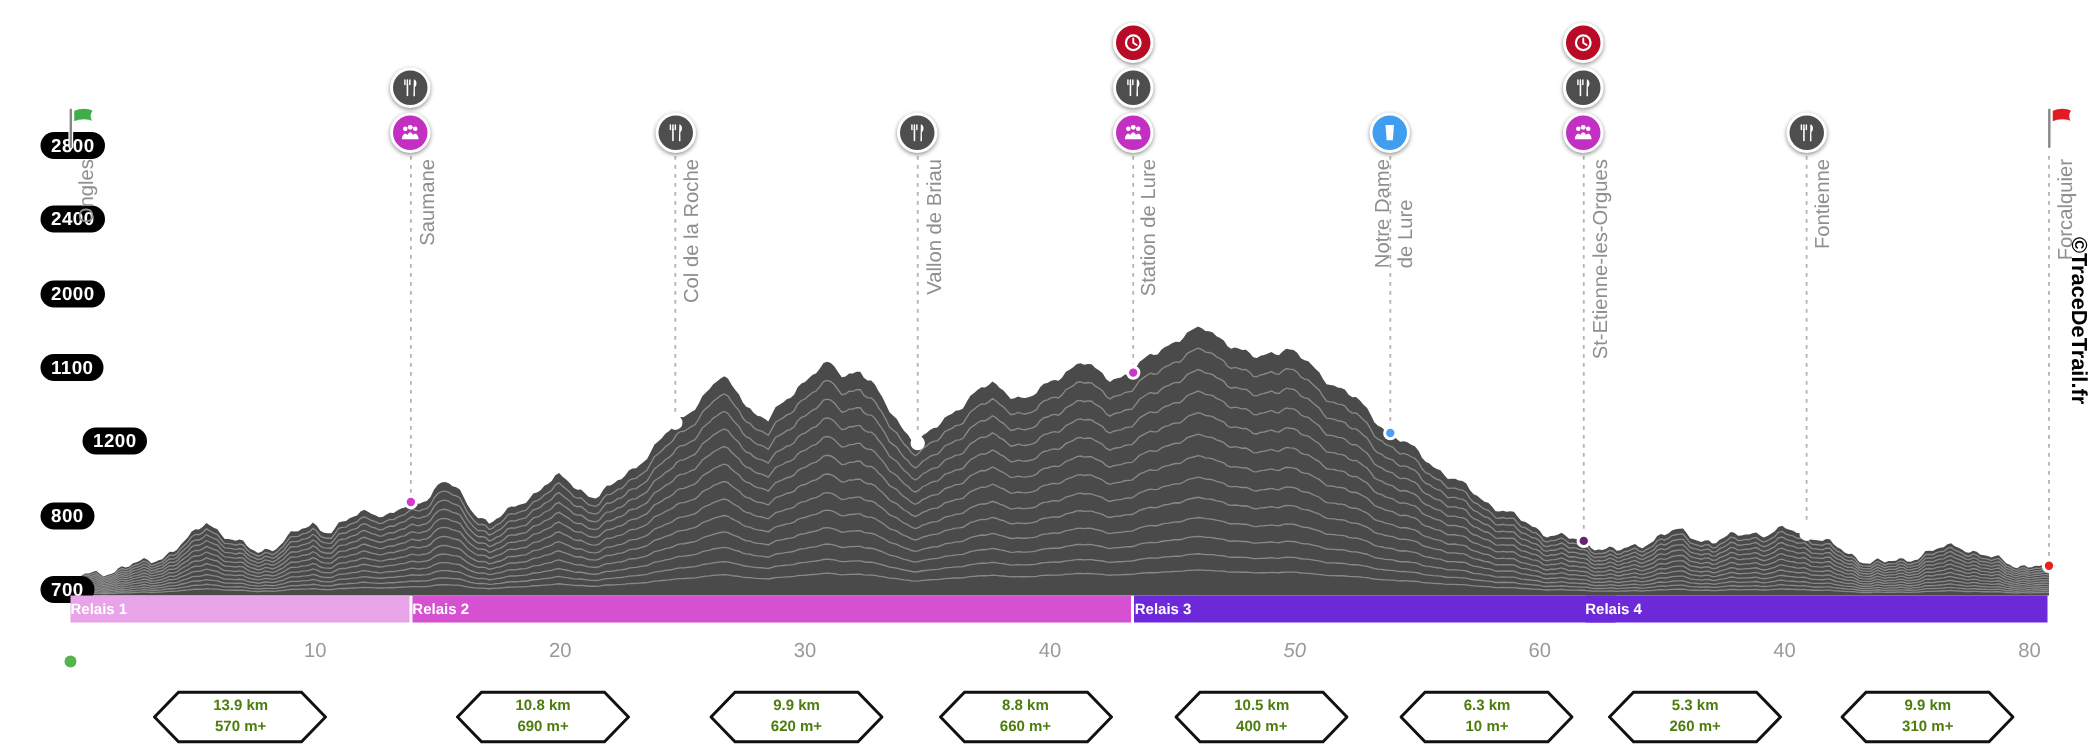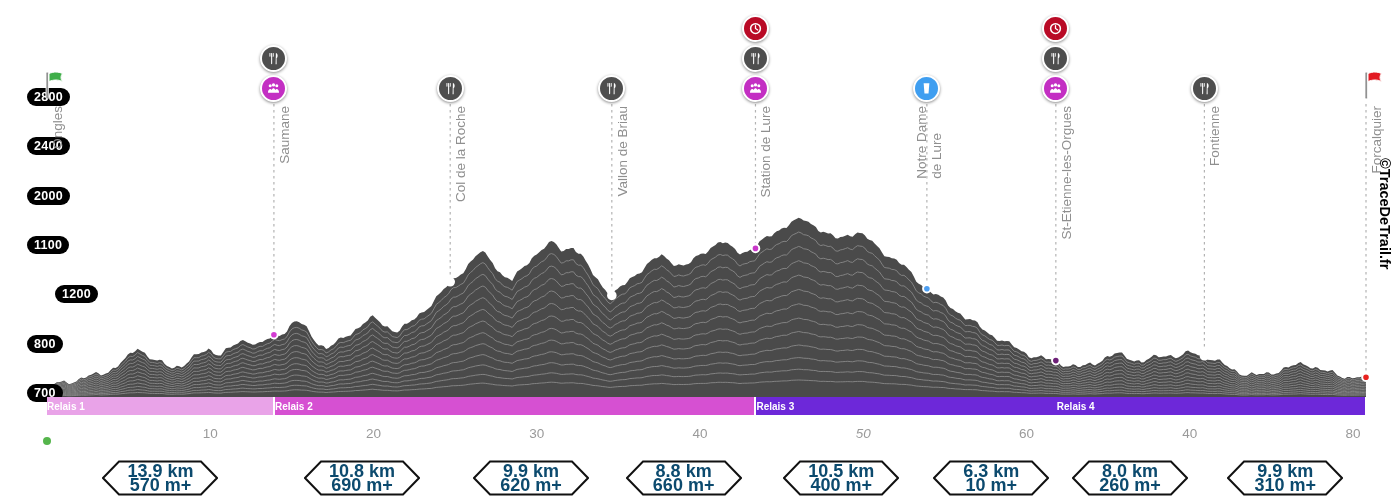--- a/index.html
+++ b/index.html
@@ -17,21 +17,21 @@
         box-sizing:border-box;}
   .marker svg{width:15px;height:15px;}
   .flag{position:absolute;width:24px;height:32px;}
   .cplabel{position:absolute;color:#8f8f8f;font-size:13.5px;line-height:15px;white-space:pre;
         transform:rotate(-90deg) translateX(-100%);transform-origin:0 0;}
   .copyright{position:absolute;left:1393px;top:158px;color:#000;font-size:14.5px;font-weight:bold;
         transform:rotate(90deg);transform-origin:0 0;white-space:nowrap;}
   .seg{position:absolute;top:460px;width:116px;height:36px;transform:translateX(-50%);}
   .seg svg{position:absolute;left:0;top:0;}
   .seg .txt{position:absolute;left:0;top:0;width:100%;height:100%;display:flex;flex-direction:column;
-        align-items:center;justify-content:center;font-size:18px;font-weight:bold;color:#0c4a6e;line-height:14px;}
+        align-items:center;justify-content:center;font-size:10px;font-weight:bold;color:#4d7c0f;line-height:14px;}
 </style>
 </head>
 <body>
 
 <div id="stage">
   <div id="chart-layer">
       <svg width="1400" height="500" viewBox="0 0 1400 500" xmlns="http://www.w3.org/2000/svg">
         <path d="M47,397 L47.0,385.6 L49.4,384.7 L51.9,384.7 L54.3,383.9 L56.8,382.3 L59.2,382.3 L61.7,381.4 L64.1,380.5 L66.6,382.5 L69.0,384.3 L71.5,383.4 L73.9,382.6 L76.4,381.6 L78.8,378.9 L81.3,377.5 L83.7,378.3 L86.2,377.6 L88.6,375.5 L91.1,374.8 L93.5,373.6 L96.0,372.0 L98.4,373.2 L100.9,375.5 L103.3,374.7 L105.8,373.5 L108.2,372.8 L110.7,370.1 L113.1,367.8 L115.6,368.0 L118.0,366.5 L120.5,363.1 L122.9,360.6 L125.4,358.0 L127.8,354.4 L130.3,352.8 L132.7,353.0 L135.2,351.2 L137.6,348.7 L140.0,350.3 L142.5,351.8 L144.9,352.8 L147.4,356.4 L149.8,359.3 L152.3,359.4 L154.7,359.9 L157.2,360.5 L159.6,359.7 L162.1,360.3 L164.5,363.8 L167.0,366.0 L169.4,367.0 L171.9,368.6 L174.3,367.8 L176.8,365.8 L179.2,366.3 L181.7,367.5 L184.1,366.1 L186.6,363.6 L189.0,361.4 L191.5,357.4 L193.9,354.2 L196.4,354.3 L198.8,354.1 L201.3,352.5 L203.7,352.0 L206.2,350.9 L208.6,348.4 L211.1,350.3 L213.5,353.8 L216.0,355.1 L218.4,355.5 L220.9,355.5 L223.3,352.1 L225.8,348.3 L228.2,347.7 L230.6,347.4 L233.1,345.5 L235.5,344.5 L238.0,343.6 L240.4,341.0 L242.9,339.9 L245.3,341.2 L247.8,342.7 L250.2,343.5 L252.7,344.8 L255.1,344.6 L257.6,343.0 L260.0,341.9 L262.5,342.0 L264.9,340.3 L267.4,339.0 L269.8,338.4 L272.3,336.1 L274.7,334.4 L277.2,335.4 L279.6,335.9 L282.1,334.6 L284.5,334.0 L287.0,331.4 L289.4,326.3 L291.9,323.1 L294.3,321.6 L296.8,321.3 L299.2,322.2 L301.7,324.1 L304.1,324.8 L306.6,326.3 L309.0,331.1 L311.5,336.4 L313.9,340.0 L316.4,343.2 L318.8,345.5 L321.2,345.3 L323.7,346.1 L326.1,349.1 L328.6,347.9 L331.0,345.8 L333.5,344.6 L335.9,342.1 L338.4,338.6 L340.8,337.6 L343.3,337.9 L345.7,336.7 L348.2,336.0 L350.6,335.4 L353.1,332.3 L355.5,329.0 L358.0,328.3 L360.4,326.9 L362.9,323.9 L365.3,322.6 L367.8,320.6 L370.2,316.8 L372.7,315.3 L375.1,317.8 L377.6,319.9 L380.0,322.2 L382.5,325.4 L384.9,326.5 L387.4,326.3 L389.8,328.7 L392.3,331.2 L394.7,331.9 L397.2,332.4 L399.6,330.8 L402.1,326.6 L404.5,323.8 L406.9,323.7 L409.4,322.2 L411.8,320.2 L414.3,319.5 L416.7,317.2 L419.2,313.6 L421.6,312.4 L424.1,312.1 L426.5,310.0 L429.0,308.0 L431.4,306.0 L433.9,301.1 L436.3,296.3 L438.8,294.3 L441.2,292.1 L443.7,289.0 L446.1,287.3 L448.6,284.8 L451.0,280.4 L453.5,278.2 L455.9,278.0 L458.4,276.4 L460.8,274.6 L463.3,273.3 L465.7,269.3 L468.2,264.1 L470.6,261.6 L473.1,259.4 L475.5,256.2 L478.0,254.3 L480.4,252.3 L482.9,250.9 L485.3,252.4 L487.8,256.6 L490.2,260.0 L492.7,263.0 L495.1,268.2 L497.5,271.2 L500.0,272.2 L502.4,275.2 L504.9,277.2 L507.3,277.7 L509.8,279.2 L512.2,281.0 L514.7,276.0 L517.1,271.4 L519.6,269.9 L522.0,268.3 L524.5,266.1 L526.9,265.3 L529.4,263.1 L531.8,258.2 L534.3,255.7 L536.7,254.6 L539.2,252.2 L541.6,250.0 L544.1,248.8 L546.5,245.8 L549.0,242.0 L551.4,241.1 L553.9,242.0 L556.3,244.3 L558.8,248.1 L561.2,251.5 L563.7,251.0 L566.1,249.0 L568.6,249.0 L571.0,247.9 L573.5,247.9 L575.9,251.9 L578.4,253.7 L580.8,253.7 L583.3,256.4 L585.7,260.8 L588.1,264.5 L590.6,269.6 L593.0,274.9 L595.5,277.2 L597.9,279.3 L600.4,283.8 L602.8,287.4 L605.3,289.9 L607.7,293.6 L610.2,295.7 L612.6,293.8 L615.1,290.4 L617.5,288.9 L620.0,286.6 L622.4,285.3 L624.9,285.0 L627.3,282.1 L629.8,278.3 L632.2,277.0 L634.7,275.9 L637.1,273.9 L639.6,273.5 L642.0,272.3 L644.5,267.9 L646.9,263.9 L649.4,262.0 L651.8,259.8 L654.3,258.2 L656.7,258.3 L659.2,256.7 L661.6,254.3 L664.1,256.0 L666.5,258.6 L669.0,260.3 L671.4,263.2 L673.9,266.0 L676.3,265.5 L678.7,264.3 L681.2,265.1 L683.6,265.4 L686.1,264.6 L688.5,263.9 L691.0,262.2 L693.4,258.2 L695.9,255.9 L698.3,255.3 L700.8,253.8 L703.2,253.4 L705.7,253.9 L708.1,251.6 L710.6,247.9 L713.0,246.5 L715.5,244.9 L717.9,242.6 L720.4,242.1 L722.8,243.2 L725.3,242.6 L727.7,242.9 L730.2,245.3 L732.6,246.8 L735.1,248.9 L737.5,252.8 L740.0,254.6 L742.4,252.9 L744.9,252.1 L747.3,251.7 L749.8,249.9 L752.2,249.3 L754.7,249.1 L757.1,245.5 L759.6,241.3 L762.0,239.5 L764.5,237.5 L766.9,235.9 L769.3,236.6 L771.8,236.3 L774.2,233.2 L776.7,231.3 L779.1,230.4 L781.6,228.6 L784.0,227.8 L786.5,228.0 L788.9,225.3 L791.4,221.7 L793.8,220.3 L796.3,219.0 L798.7,217.7 L801.2,218.8 L803.6,220.6 L806.1,220.9 L808.5,221.7 L811.0,224.1 L813.4,225.3 L815.9,227.0 L818.3,230.9 L820.8,232.5 L823.2,231.7 L825.7,232.4 L828.1,233.4 L830.6,233.2 L833.0,235.2 L835.5,238.2 L837.9,238.6 L840.4,237.1 L842.8,236.7 L845.3,235.7 L847.7,234.7 L850.2,236.3 L852.6,236.8 L855.1,234.3 L857.5,232.5 L859.9,233.0 L862.4,233.3 L864.8,235.2 L867.3,238.8 L869.7,240.1 L872.2,240.8 L874.6,243.4 L877.1,246.0 L879.5,248.2 L882.0,252.6 L884.4,256.2 L886.9,256.7 L889.3,257.0 L891.8,258.3 L894.2,258.6 L896.7,259.8 L899.1,263.1 L901.6,264.8 L904.0,264.7 L906.5,266.9 L908.9,269.7 L911.4,272.0 L913.8,276.5 L916.3,281.7 L918.7,283.8 L921.2,285.0 L923.6,287.3 L926.1,288.5 L928.5,289.4 L931.0,292.5 L933.4,294.5 L935.9,294.1 L938.3,294.8 L940.8,296.5 L943.2,297.5 L945.7,300.5 L948.1,305.4 L950.5,307.9 L953.0,309.0 L955.4,311.3 L957.9,312.7 L960.3,313.5 L962.8,316.6 L965.2,319.4 L967.7,319.2 L970.1,319.1 L972.6,320.3 L975.0,320.6 L977.5,322.3 L979.9,326.7 L982.4,329.5 L984.8,330.5 L987.3,332.6 L989.7,334.5 L992.2,335.2 L994.6,337.7 L997.1,340.8 L999.5,341.0 L1002.0,340.5 L1004.4,341.2 L1006.9,340.9 L1009.3,341.2 L1011.8,344.5 L1014.2,347.3 L1016.7,347.9 L1019.1,349.4 L1021.6,351.2 L1024.0,351.7 L1026.5,353.8 L1028.9,357.3 L1031.4,358.3 L1033.8,357.3 L1036.2,357.2 L1038.7,356.4 L1041.1,355.2 L1043.6,357.0 L1046.0,359.2 L1048.5,359.0 L1050.9,359.3 L1053.4,360.6 L1055.8,360.6 L1058.3,361.8 L1060.7,365.3 L1063.2,367.0 L1065.6,366.4 L1068.1,366.6 L1070.5,366.0 L1073.0,364.3 L1075.4,365.0 L1077.9,367.1 L1080.3,366.9 L1082.8,365.3 L1085.2,364.9 L1087.7,363.5 L1090.1,362.6 L1092.6,364.6 L1095.0,365.5 L1097.5,363.8 L1099.9,362.4 L1102.4,360.8 L1104.8,357.4 L1107.3,356.0 L1109.7,356.8 L1112.2,355.7 L1114.6,353.6 L1117.1,352.9 L1119.5,352.5 L1122.0,352.4 L1124.4,355.4 L1126.8,358.8 L1129.3,359.7 L1131.7,360.5 L1134.2,361.4 L1136.6,360.4 L1139.1,360.2 L1141.5,362.4 L1144.0,362.2 L1146.4,359.9 L1148.9,358.7 L1151.3,357.1 L1153.8,354.7 L1156.2,355.2 L1158.7,357.2 L1161.1,357.0 L1163.6,356.4 L1166.0,356.4 L1168.5,355.5 L1170.9,355.0 L1173.4,357.0 L1175.8,358.3 L1178.3,357.4 L1180.7,355.9 L1183.2,354.2 L1185.6,351.3 L1188.1,350.5 L1190.5,352.3 L1193.0,353.2 L1195.4,353.8 L1197.9,355.3 L1200.3,355.4 L1202.8,354.8 L1205.2,357.0 L1207.7,359.8 L1210.1,360.0 L1212.6,360.3 L1215.0,360.7 L1217.4,359.4 L1219.9,359.5 L1222.3,362.6 L1224.8,364.9 L1227.2,366.0 L1229.7,368.3 L1232.1,369.4 L1234.6,369.2 L1237.0,371.4 L1239.5,374.6 L1241.9,375.5 L1244.4,375.7 L1246.8,375.8 L1249.3,373.9 L1251.7,372.2 L1254.2,373.7 L1256.6,375.0 L1259.1,374.0 L1261.5,374.0 L1264.0,373.9 L1266.4,372.2 L1268.9,372.4 L1271.3,374.4 L1273.8,374.5 L1276.2,373.5 L1278.7,373.0 L1281.1,370.6 L1283.6,367.4 L1286.0,367.1 L1288.5,367.4 L1290.9,366.0 L1293.4,365.2 L1295.8,364.9 L1298.3,362.9 L1300.7,362.1 L1303.2,364.2 L1305.6,365.2 L1308.0,366.4 L1310.5,368.2 L1312.9,368.5 L1315.4,367.1 L1317.8,367.8 L1320.3,369.9 L1322.7,370.2 L1325.2,370.6 L1327.6,371.6 L1330.1,370.6 L1332.5,370.1 L1335.0,372.8 L1337.4,375.5 L1339.9,376.5 L1342.3,378.1 L1344.8,378.8 L1347.2,377.1 L1349.7,376.9 L1352.1,378.3 L1354.6,378.1 L1357.0,377.2 L1359.5,377.3 L1361.9,376.6 L1364.4,376.6 L1366.0,377.2 L1366,397 Z" fill="#4a4a4a"></path>
         <g fill="none" stroke="#8c8c8c" stroke-width="0.9" opacity="0.95">
           <path d="M47.0,386.5 L49.4,385.7 L51.9,385.7 L54.3,385.0 L56.8,383.5 L59.2,383.5 L61.7,382.6 L64.1,381.8 L66.6,383.7 L69.0,385.3 L71.5,384.5 L73.9,383.7 L76.4,382.9 L78.8,380.4 L81.3,379.0 L83.7,379.8 L86.2,379.1 L88.6,377.2 L91.1,376.5 L93.5,375.5 L96.0,374.0 L98.4,375.1 L100.9,377.2 L103.3,376.5 L105.8,375.4 L108.2,374.7 L110.7,372.3 L113.1,370.1 L115.6,370.3 L118.0,369.0 L120.5,365.8 L122.9,363.5 L125.4,361.1 L127.8,357.8 L130.3,356.3 L132.7,356.5 L135.2,354.9 L137.6,352.6 L140.0,354.0 L142.5,355.4 L144.9,356.4 L147.4,359.7 L149.8,362.3 L152.3,362.4 L154.7,362.8 L157.2,363.5 L159.6,362.7 L162.1,363.3 L164.5,366.4 L167.0,368.5 L169.4,369.4 L171.9,370.8 L174.3,370.1 L176.8,368.3 L179.2,368.8 L181.7,369.9 L184.1,368.6 L186.6,366.2 L189.0,364.2 L191.5,360.6 L193.9,357.7 L196.4,357.7 L198.8,357.6 L201.3,356.1 L203.7,355.6 L206.2,354.6 L208.6,352.3 L211.1,354.0 L213.5,357.3 L216.0,358.5 L218.4,358.8 L220.9,358.8 L223.3,355.7 L225.8,352.2 L228.2,351.6 L230.6,351.4 L233.1,349.6 L235.5,348.7 L238.0,347.9 L240.4,345.5 L242.9,344.5 L245.3,345.7 L247.8,347.0 L250.2,347.7 L252.7,349.0 L255.1,348.8 L257.6,347.3 L260.0,346.3 L262.5,346.4 L264.9,344.9 L267.4,343.7 L269.8,343.1 L272.3,341.0 L274.7,339.4 L277.2,340.3 L279.6,340.7 L282.1,339.6 L284.5,339.0 L287.0,336.6 L289.4,332.0 L291.9,329.0 L294.3,327.7 L296.8,327.4 L299.2,328.2 L301.7,329.9 L304.1,330.6 L306.6,332.0 L309.0,336.4 L311.5,341.2 L313.9,344.5 L316.4,347.5 L318.8,349.7 L321.2,349.5 L323.7,350.2 L326.1,353.0 L328.6,351.9 L331.0,349.9 L333.5,348.8 L335.9,346.5 L338.4,343.3 L340.8,342.4 L343.3,342.7 L345.7,341.6 L348.2,340.8 L350.6,340.3 L353.1,337.4 L355.5,334.5 L358.0,333.8 L360.4,332.5 L362.9,329.8 L365.3,328.6 L367.8,326.8 L370.2,323.3 L372.7,321.9 L375.1,324.1 L377.6,326.1 L380.0,328.2 L382.5,331.2 L384.9,332.1 L387.4,331.9 L389.8,334.2 L392.3,336.5 L394.7,337.1 L397.2,337.6 L399.6,336.1 L402.1,332.3 L404.5,329.7 L406.9,329.6 L409.4,328.2 L411.8,326.3 L414.3,325.7 L416.7,323.6 L419.2,320.3 L421.6,319.2 L424.1,318.9 L426.5,316.9 L429.0,315.2 L431.4,313.3 L433.9,308.8 L436.3,304.4 L438.8,302.5 L441.2,300.5 L443.7,297.7 L446.1,296.1 L448.6,293.7 L451.0,289.7 L453.5,287.7 L455.9,287.5 L458.4,286.0 L460.8,284.4 L463.3,283.2 L465.7,279.5 L468.2,274.8 L470.6,272.4 L473.1,270.4 L475.5,267.5 L478.0,265.7 L480.4,263.8 L482.9,262.6 L485.3,264.0 L487.8,267.8 L490.2,270.9 L492.7,273.7 L495.1,278.5 L497.5,281.3 L500.0,282.2 L502.4,285.0 L504.9,286.8 L507.3,287.3 L509.8,288.6 L512.2,290.2 L514.7,285.7 L517.1,281.5 L519.6,280.0 L522.0,278.6 L524.5,276.6 L526.9,275.8 L529.4,273.8 L531.8,269.3 L534.3,267.0 L536.7,266.0 L539.2,263.7 L541.6,261.7 L544.1,260.7 L546.5,257.9 L549.0,254.4 L551.4,253.6 L553.9,254.4 L556.3,256.5 L558.8,260.0 L561.2,263.1 L563.7,262.6 L566.1,260.8 L568.6,260.9 L571.0,259.8 L573.5,259.8 L575.9,263.5 L578.4,265.2 L580.8,265.2 L583.3,267.6 L585.7,271.7 L588.1,275.1 L590.6,279.7 L593.0,284.7 L595.5,286.8 L597.9,288.7 L600.4,292.8 L602.8,296.2 L605.3,298.5 L607.7,301.9 L610.2,303.8 L612.6,302.0 L615.1,299.0 L617.5,297.5 L620.0,295.4 L622.4,294.2 L624.9,293.9 L627.3,291.3 L629.8,287.8 L632.2,286.6 L634.7,285.6 L637.1,283.8 L639.6,283.4 L642.0,282.3 L644.5,278.2 L646.9,274.6 L649.4,272.8 L651.8,270.8 L654.3,269.3 L656.7,269.4 L659.2,267.9 L661.6,265.8 L664.1,267.3 L666.5,269.7 L669.0,271.3 L671.4,273.9 L673.9,276.5 L676.3,276.0 L678.7,274.9 L681.2,275.7 L683.6,276.0 L686.1,275.2 L688.5,274.6 L691.0,273.0 L693.4,269.3 L695.9,267.2 L698.3,266.6 L700.8,265.3 L703.2,264.8 L705.7,265.3 L708.1,263.2 L710.6,259.8 L713.0,258.5 L715.5,257.1 L717.9,255.0 L720.4,254.5 L722.8,255.5 L725.3,255.0 L727.7,255.2 L730.2,257.4 L732.6,258.8 L735.1,260.7 L737.5,264.3 L740.0,266.0 L742.4,264.4 L744.9,263.7 L747.3,263.3 L749.8,261.7 L752.2,261.2 L754.7,260.9 L757.1,257.6 L759.6,253.8 L762.0,252.1 L764.5,250.3 L766.9,248.8 L769.3,249.5 L771.8,249.1 L774.2,246.3 L776.7,244.5 L779.1,243.7 L781.6,242.1 L784.0,241.3 L786.5,241.5 L788.9,239.1 L791.4,235.7 L793.8,234.4 L796.3,233.3 L798.7,232.0 L801.2,233.0 L803.6,234.7 L806.1,235.0 L808.5,235.8 L811.0,237.9 L813.4,239.0 L815.9,240.6 L818.3,244.2 L820.8,245.6 L823.2,244.9 L825.7,245.6 L828.1,246.5 L830.6,246.3 L833.0,248.1 L835.5,250.9 L837.9,251.2 L840.4,249.9 L842.8,249.5 L845.3,248.6 L847.7,247.7 L850.2,249.2 L852.6,249.6 L855.1,247.3 L857.5,245.7 L859.9,246.1 L862.4,246.4 L864.8,248.1 L867.3,251.4 L869.7,252.7 L872.2,253.3 L874.6,255.7 L877.1,258.0 L879.5,260.1 L882.0,264.2 L884.4,267.5 L886.9,267.9 L889.3,268.2 L891.8,269.4 L894.2,269.6 L896.7,270.7 L899.1,273.8 L901.6,275.4 L904.0,275.3 L906.5,277.3 L908.9,279.9 L911.4,282.0 L913.8,286.1 L916.3,290.9 L918.7,292.8 L921.2,293.9 L923.6,296.1 L926.1,297.2 L928.5,298.0 L931.0,300.8 L933.4,302.7 L935.9,302.3 L938.3,303.0 L940.8,304.5 L943.2,305.5 L945.7,308.3 L948.1,312.7 L950.5,315.1 L953.0,316.0 L955.4,318.1 L957.9,319.5 L960.3,320.2 L962.8,323.0 L965.2,325.6 L967.7,325.4 L970.1,325.4 L972.6,326.4 L975.0,326.7 L977.5,328.3 L979.9,332.3 L982.4,334.9 L984.8,335.8 L987.3,337.8 L989.7,339.5 L992.2,340.2 L994.6,342.4 L997.1,345.3 L999.5,345.5 L1002.0,345.0 L1004.4,345.7 L1006.9,345.4 L1009.3,345.6 L1011.8,348.7 L1014.2,351.3 L1016.7,351.8 L1019.1,353.2 L1021.6,354.9 L1024.0,355.3 L1026.5,357.2 L1028.9,360.5 L1031.4,361.4 L1033.8,360.4 L1036.2,360.4 L1038.7,359.6 L1041.1,358.6 L1043.6,360.2 L1046.0,362.2 L1048.5,362.1 L1050.9,362.4 L1053.4,363.5 L1055.8,363.5 L1058.3,364.6 L1060.7,367.8 L1063.2,369.4 L1065.6,368.9 L1068.1,369.0 L1070.5,368.5 L1073.0,366.9 L1075.4,367.6 L1077.9,369.5 L1080.3,369.4 L1082.8,367.8 L1085.2,367.5 L1087.7,366.2 L1090.1,365.4 L1092.6,367.2 L1095.0,368.0 L1097.5,366.4 L1099.9,365.2 L1102.4,363.7 L1104.8,360.6 L1107.3,359.3 L1109.7,360.0 L1112.2,359.0 L1114.6,357.1 L1117.1,356.5 L1119.5,356.1 L1122.0,356.0 L1124.4,358.8 L1126.8,361.9 L1129.3,362.7 L1131.7,363.4 L1134.2,364.3 L1136.6,363.3 L1139.1,363.2 L1141.5,365.2 L1144.0,365.0 L1146.4,362.9 L1148.9,361.8 L1151.3,360.3 L1153.8,358.1 L1156.2,358.5 L1158.7,360.3 L1161.1,360.2 L1163.6,359.6 L1166.0,359.7 L1168.5,358.8 L1170.9,358.3 L1173.4,360.2 L1175.8,361.4 L1178.3,360.5 L1180.7,359.1 L1183.2,357.7 L1185.6,354.9 L1188.1,354.3 L1190.5,355.9 L1193.0,356.7 L1195.4,357.2 L1197.9,358.7 L1200.3,358.8 L1202.8,358.2 L1205.2,360.2 L1207.7,362.7 L1210.1,363.0 L1212.6,363.3 L1215.0,363.6 L1217.4,362.4 L1219.9,362.5 L1222.3,365.3 L1224.8,367.4 L1227.2,368.4 L1229.7,370.6 L1232.1,371.6 L1234.6,371.4 L1237.0,373.4 L1239.5,376.4 L1241.9,377.2 L1244.4,377.4 L1246.8,377.5 L1249.3,375.8 L1251.7,374.2 L1254.2,375.5 L1256.6,376.8 L1259.1,375.8 L1261.5,375.9 L1264.0,375.8 L1266.4,374.2 L1268.9,374.3 L1271.3,376.2 L1273.8,376.3 L1276.2,375.4 L1278.7,374.9 L1281.1,372.7 L1283.6,369.8 L1286.0,369.5 L1288.5,369.8 L1290.9,368.4 L1293.4,367.8 L1295.8,367.5 L1298.3,365.6 L1300.7,364.9 L1303.2,366.8 L1305.6,367.8 L1308.0,368.8 L1310.5,370.5 L1312.9,370.8 L1315.4,369.4 L1317.8,370.1 L1320.3,372.1 L1322.7,372.4 L1325.2,372.7 L1327.6,373.7 L1330.1,372.8 L1332.5,372.3 L1335.0,374.7 L1337.4,377.2 L1339.9,378.1 L1342.3,379.6 L1344.8,380.2 L1347.2,378.7 L1349.7,378.5 L1352.1,379.8 L1354.6,379.6 L1357.0,378.8 L1359.5,378.9 L1361.9,378.2 L1364.4,378.2 L1366.0,378.8"></path>
@@ -287,21 +287,21 @@
         <div class="txt">
           <div>6.3 km</div>
           <div>10 m+</div>
         </div>
       </div>
       <div class="seg" style="left: 1130.11px;">
         <svg width="116" height="36" viewBox="0 0 116 36">
           <polygon points="1,18 17,1.5 99,1.5 115,18 99,34.5 17,34.5" fill="#fff" stroke="#111" stroke-width="2"></polygon>
         </svg>
         <div class="txt">
-          <div>8.0 km</div>
+          <div>5.3 km</div>
           <div>260 m+</div>
         </div>
       </div>
       <div class="seg" style="left: 1285.19px;">
         <svg width="116" height="36" viewBox="0 0 116 36">
           <polygon points="1,18 17,1.5 99,1.5 115,18 99,34.5 17,34.5" fill="#fff" stroke="#111" stroke-width="2"></polygon>
         </svg>
         <div class="txt">
           <div>9.9 km</div>
           <div>310 m+</div>

